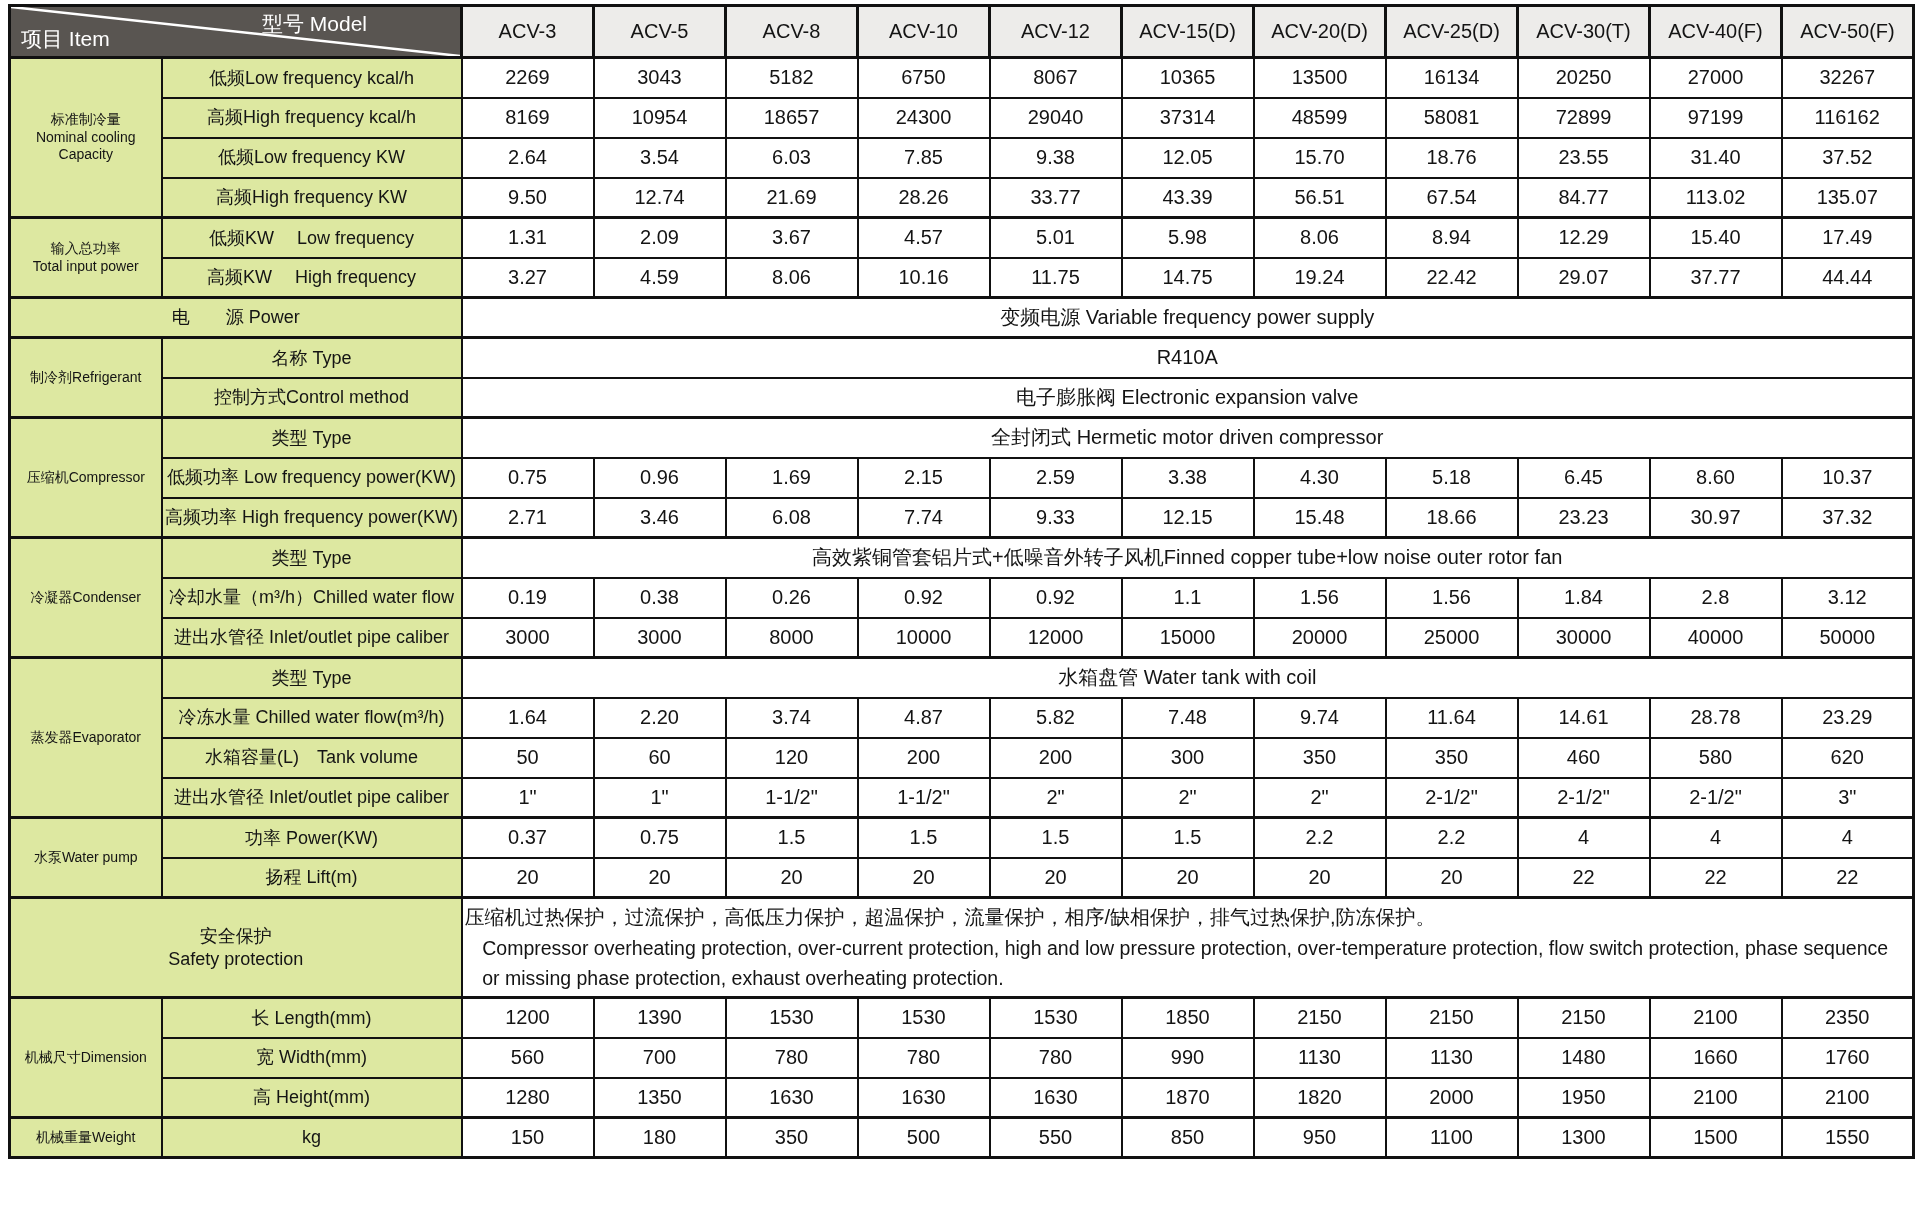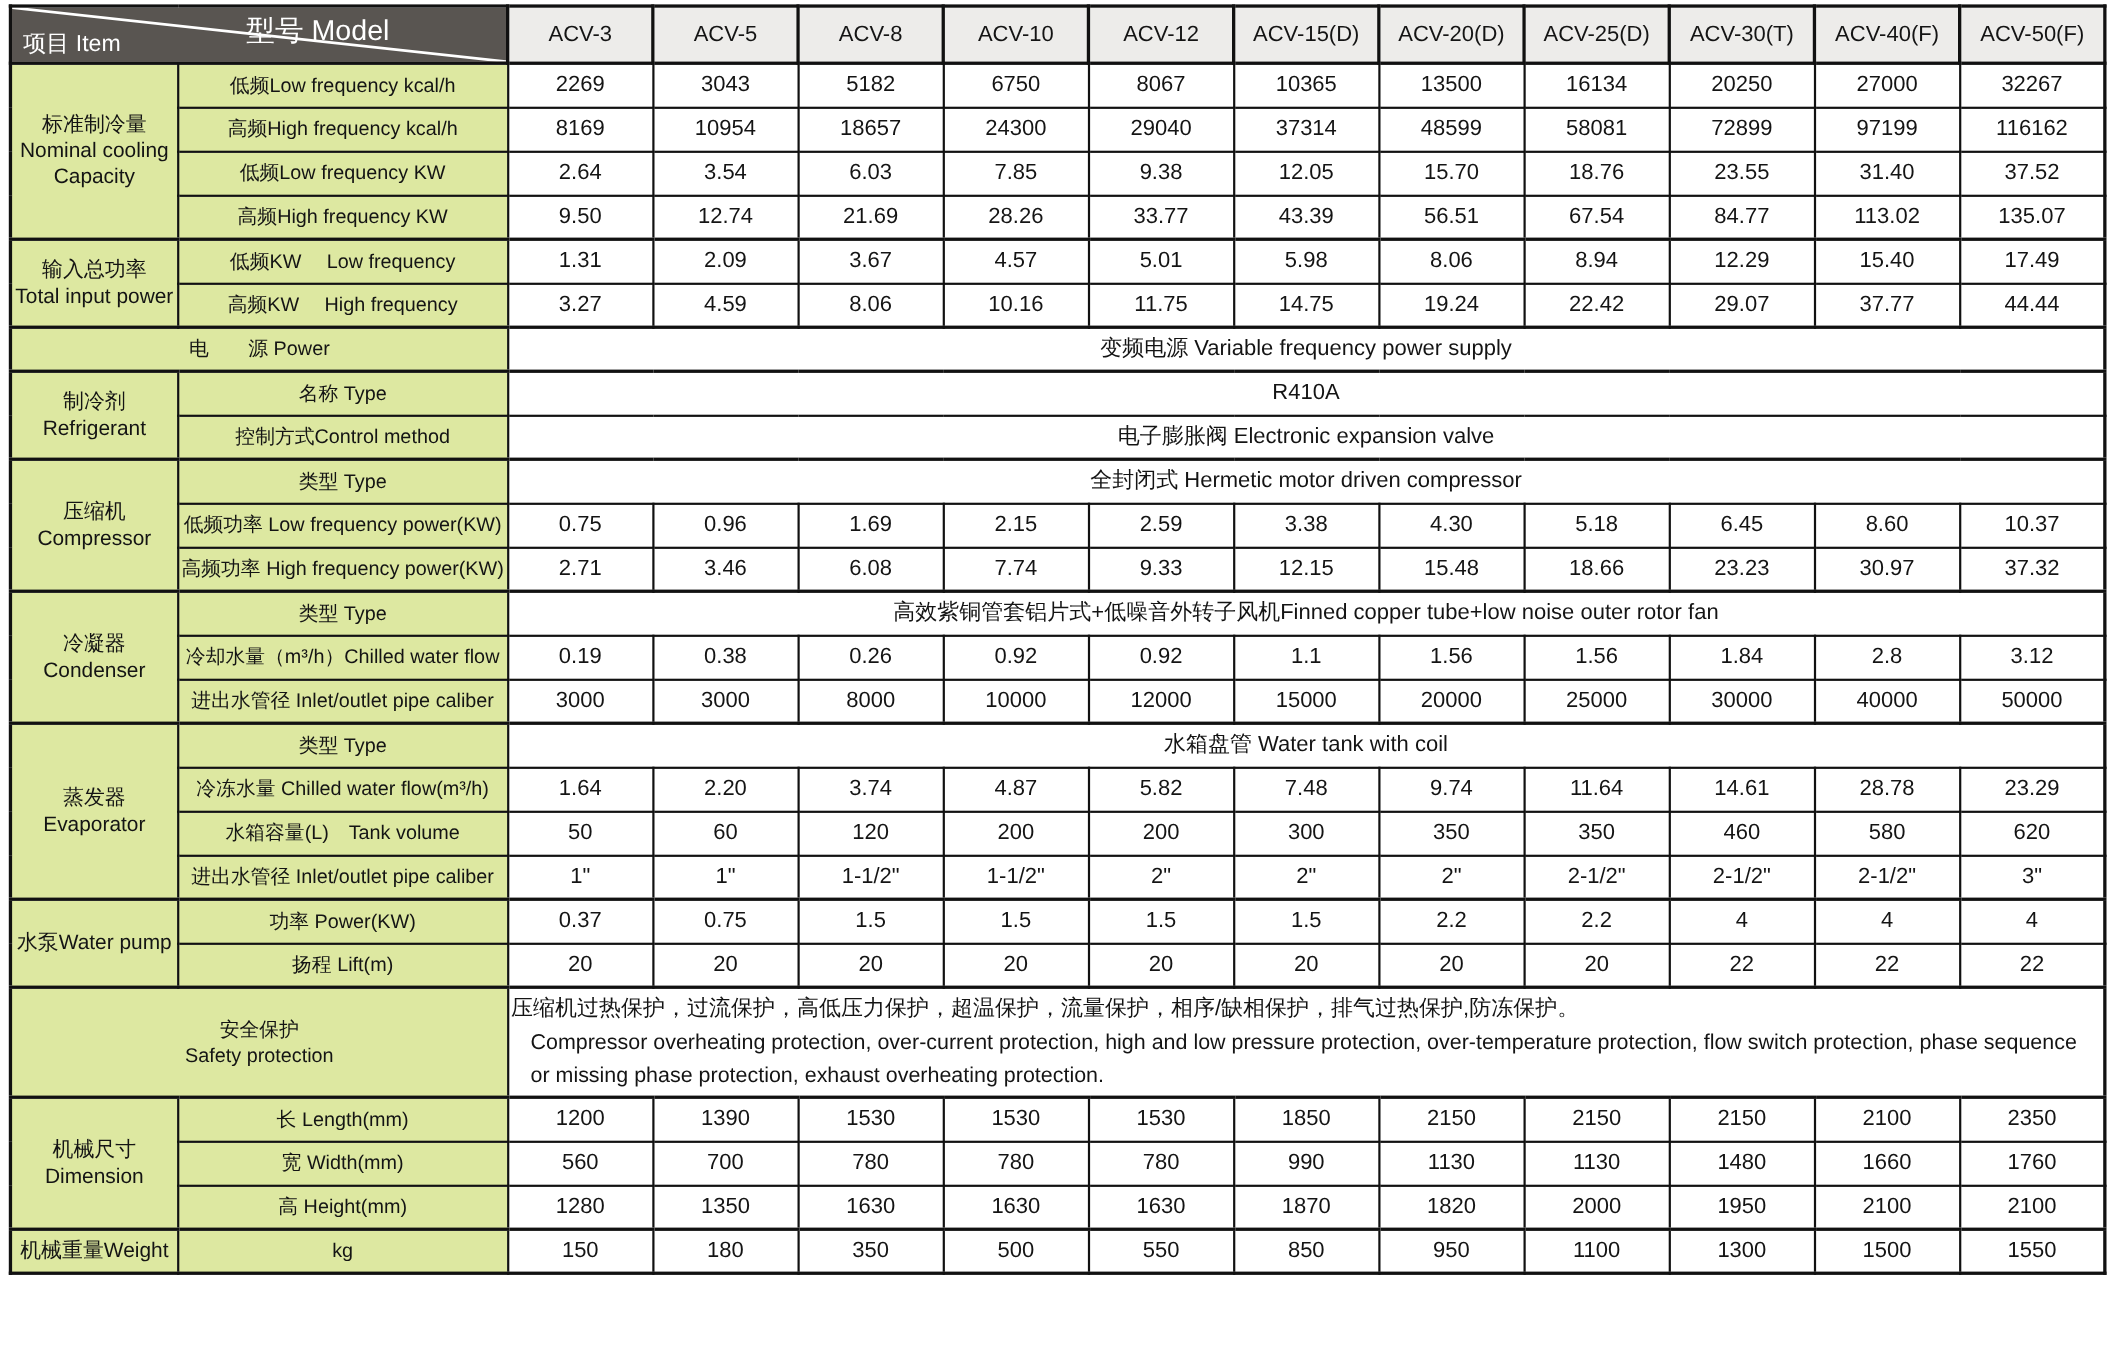--- a/index.html
+++ b/index.html
@@ -40,36 +40,36 @@
 
   
   td.diag-cell {
     position: relative;
     background: var(--header-bg, #595551);
     color: #ffffff;
     padding: 0;
     border-width: 3px;
   }
   td.diag-cell svg { position: absolute; inset: 0; width: 100%; height: 100%; }
-  .diag-model-label { position: absolute; top: 3px; right: 106px; font-size: 26px; }
+  .diag-model-label { position: absolute; top: 3px; right: 93px; font-size: 21px; }
   .diag-item-label  { position: absolute; bottom: 3px; left: 10px; font-size: 21px; }
 
   td.model-cell {
     background: var(--model-bg, #edecea);
     font-size: 20px;
     border-width: 3px;
   }
 
   td.group-cell, td.label-cell {
     background: var(--section-bg, #dde8a1);
     font-size: 18px;
     white-space: pre-line;
     line-height: 1.25;
   }
-  td.group-cell { font-size: 19px; margin-left: 15px; }
+  td.group-cell { font-size: 14px; margin-left: 15px; }
 
   td.value-cell { background: #ffffff; font-size: 20px; }
   td.merged-cell { background: #ffffff; font-size: 20px; line-height: 1.55; }
   td.merged-cell div { text-align: left; }
   td.merged-cell .en-line { max-width: 1410px; margin: 0 auto; font-size: 19.5px; }
 </style>
 </head>
 <body>
 
 <div class="page">

